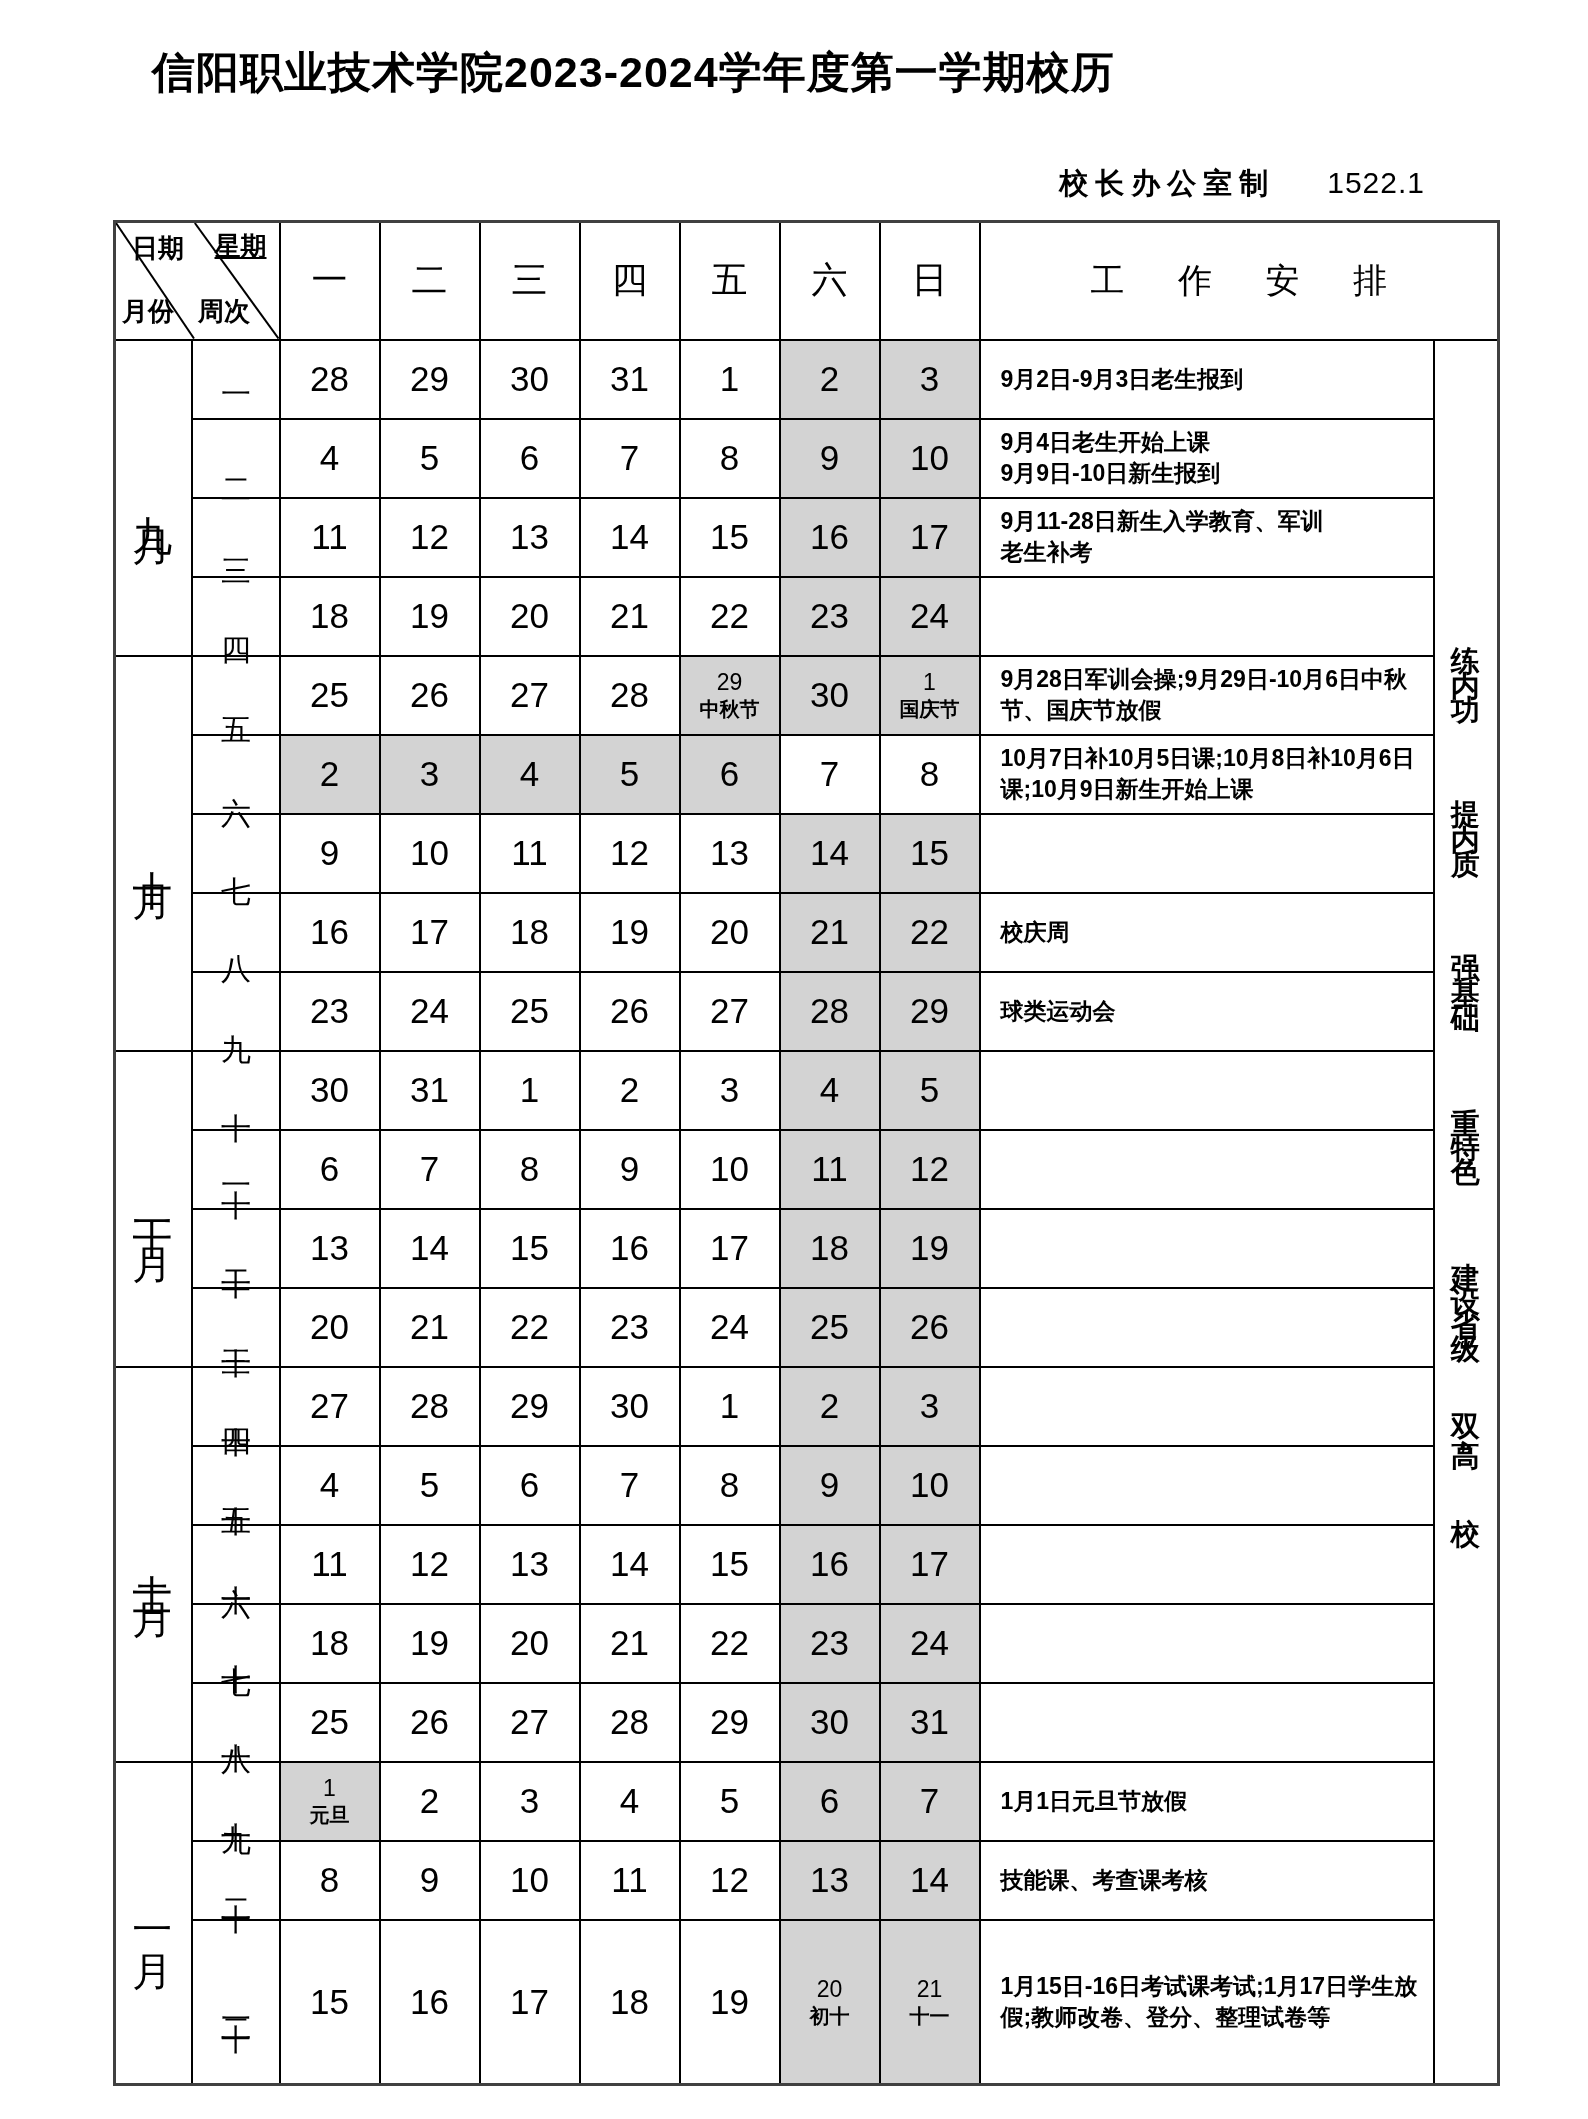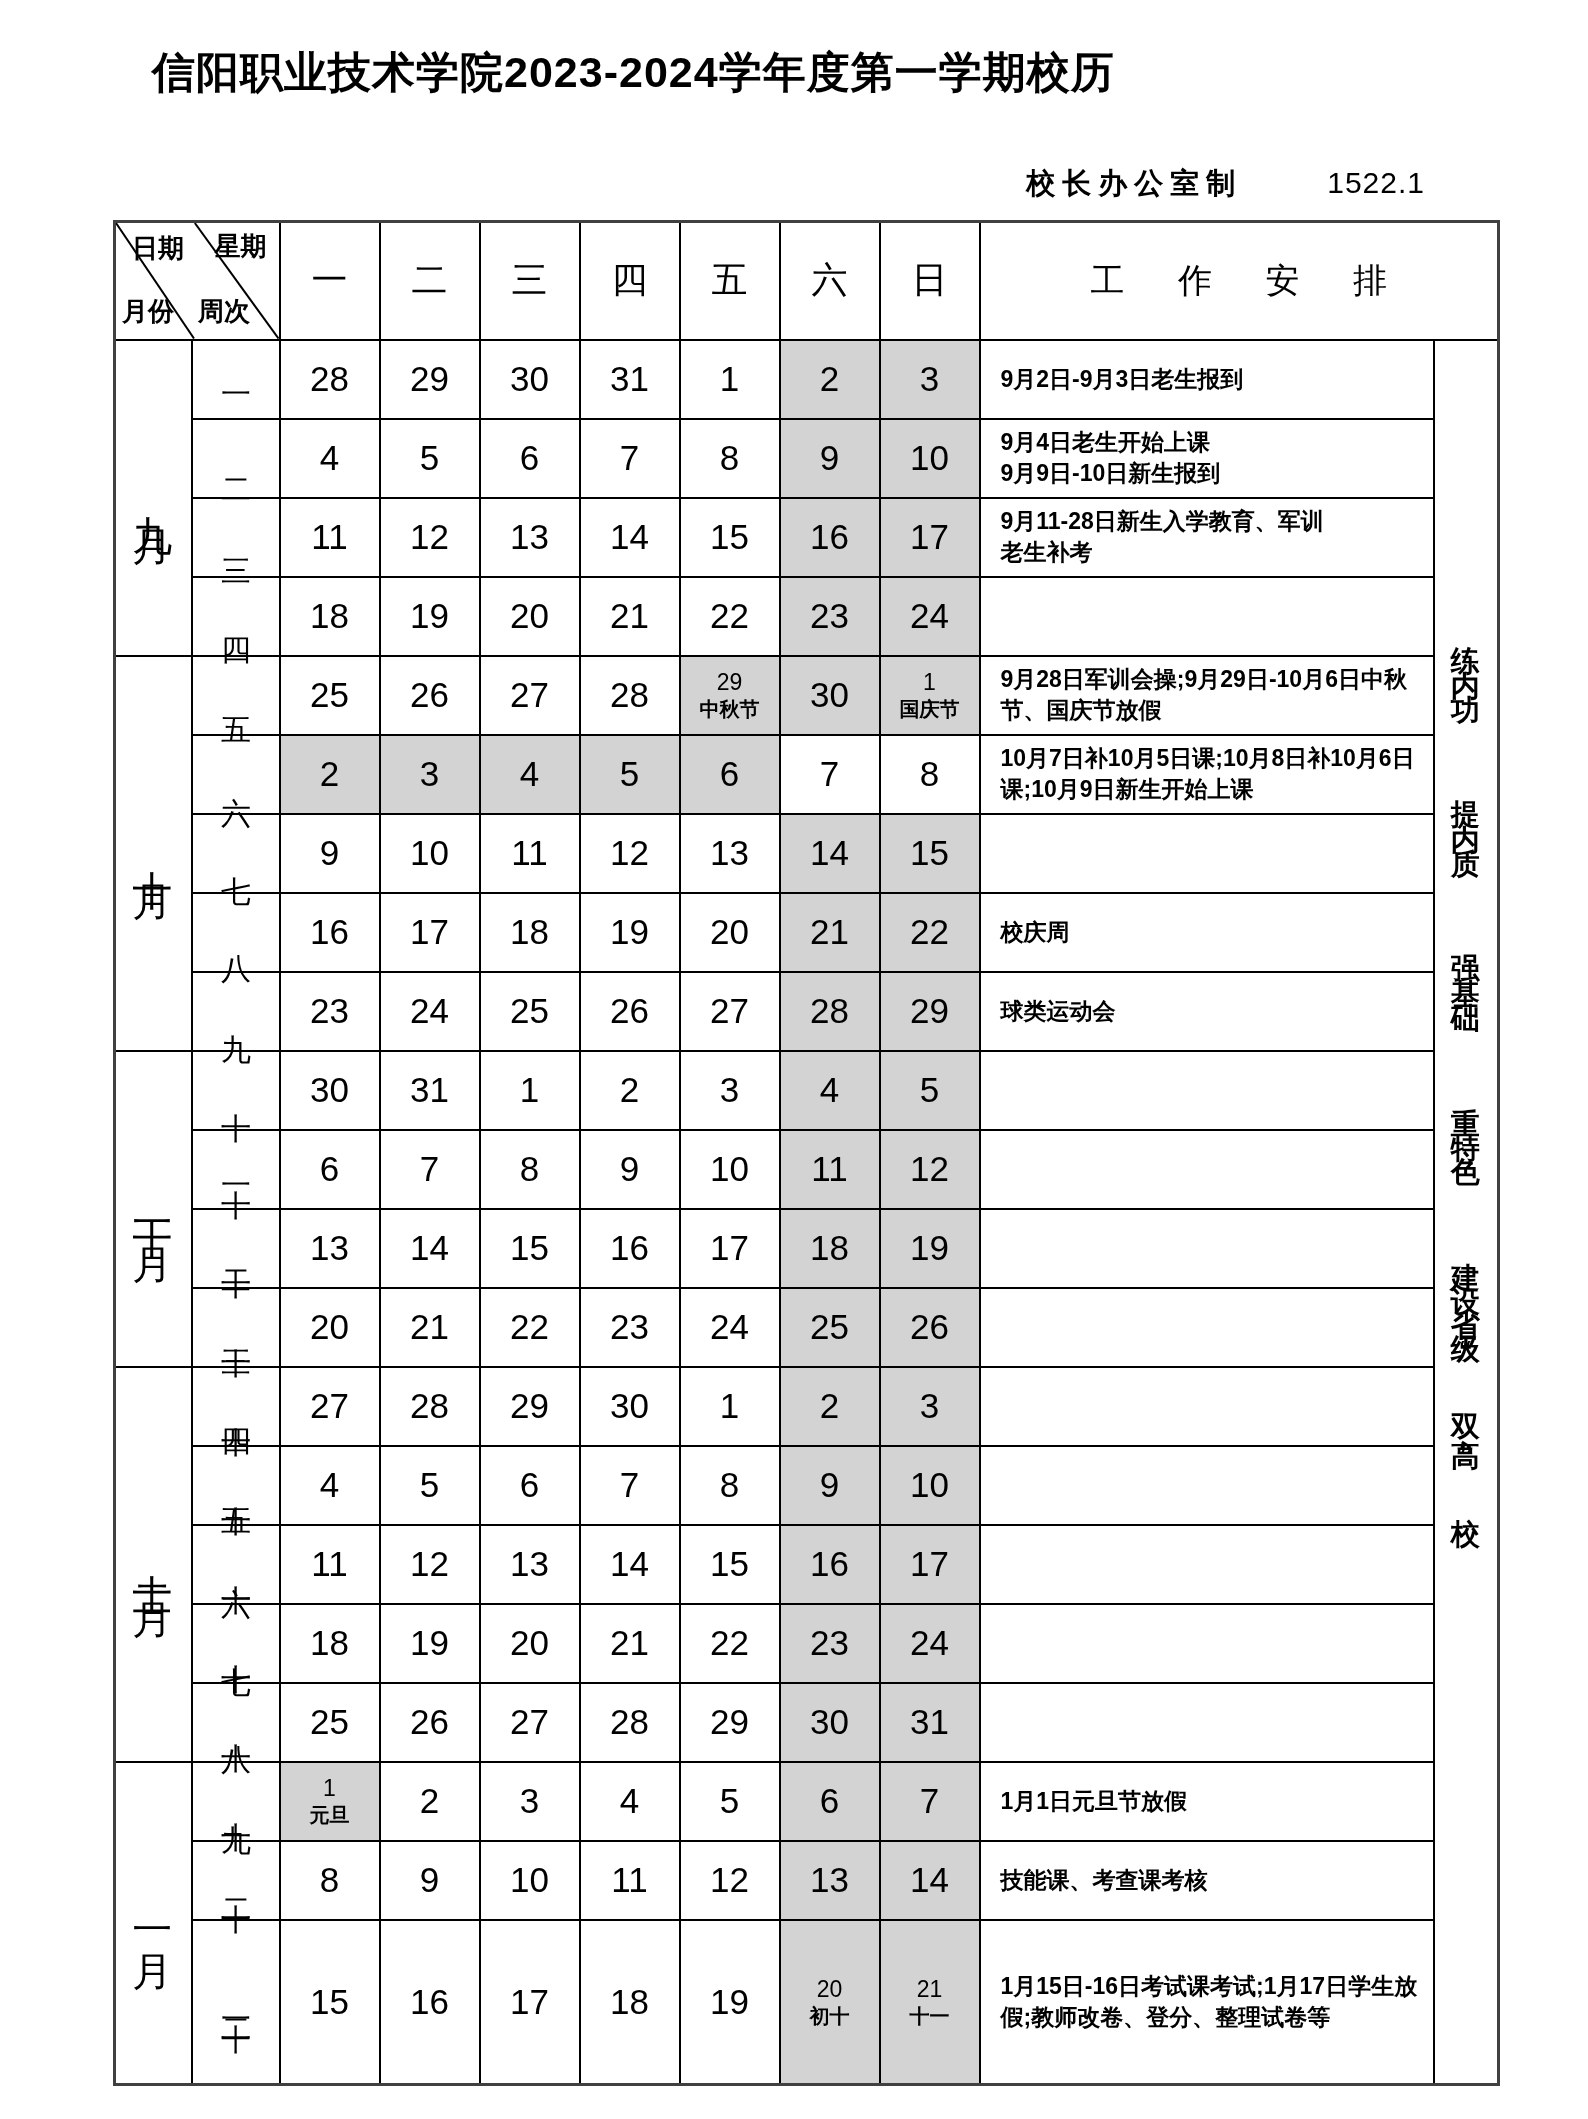--- a/index.html
+++ b/index.html
@@ -28,21 +28,21 @@
     white-space: nowrap;
   }
   .subtitle-row {
     position: absolute;
     top: 164px;
     left: 113px;
     width: 1384px;
     display: flex;
     justify-content: flex-end;
     align-items: baseline;
-    gap: 85px;
+    gap: 52px;
     padding-right: 72px;
     box-sizing: border-box;
   }
   .issuer {
     font-size: 29px;
     font-weight: bold;
     letter-spacing: 7px;
   }
   .issue-date {
     font-size: 30px;
@@ -69,21 +69,21 @@
 
   th.corner { position: relative; padding: 0; }
   .corner-diag {
     position: absolute;
     top: 0; left: 0;
     width: 100%; height: 100%;
   }
   .corner-diag line { stroke: #000; stroke-width: 2; }
   .corner span { position: absolute; font-size: 26px; font-weight: bold; white-space: nowrap; }
   .c-date  { top: 8px;  left: 16px; }
-  .c-week  { top: 6px;  right: 12px; }
+  .c-week  { top: 6px;  right: 12px; text-decoration: underline; }
   .c-month { bottom: 10px; left: 6px; text-align: right; }
   .c-zhou  { bottom: 10px; left: 82px; }
 
   th.day-head {
     font-size: 36px;
     font-weight: 400;
   }
   th.work-head {
     font-size: 34px;
     font-weight: 400;

